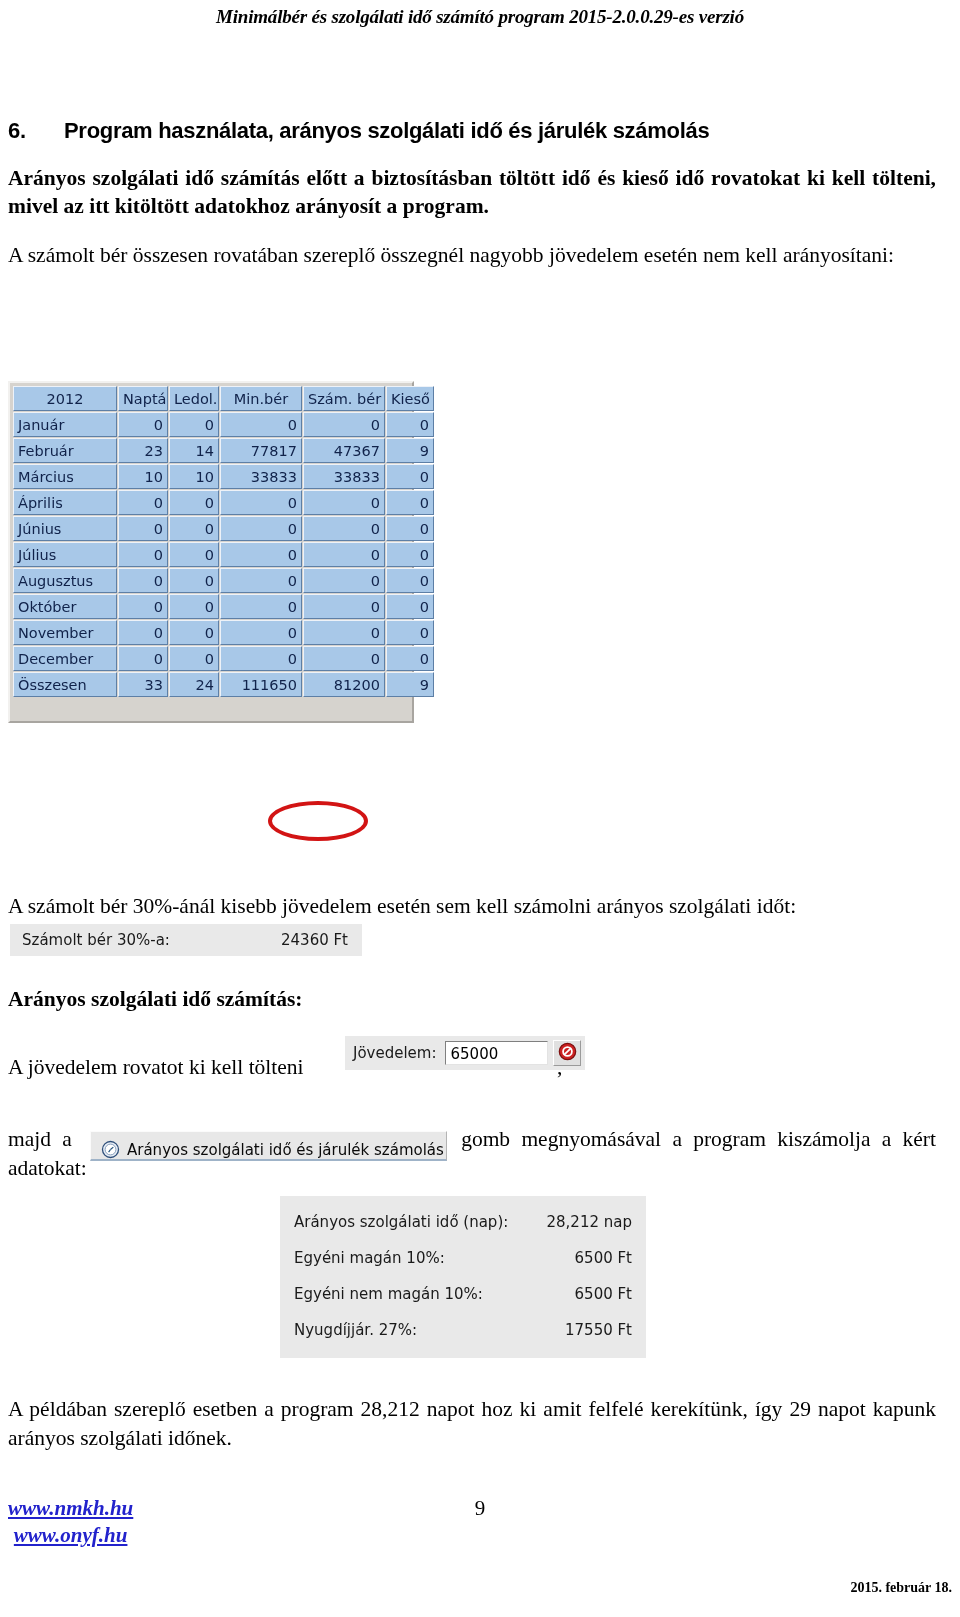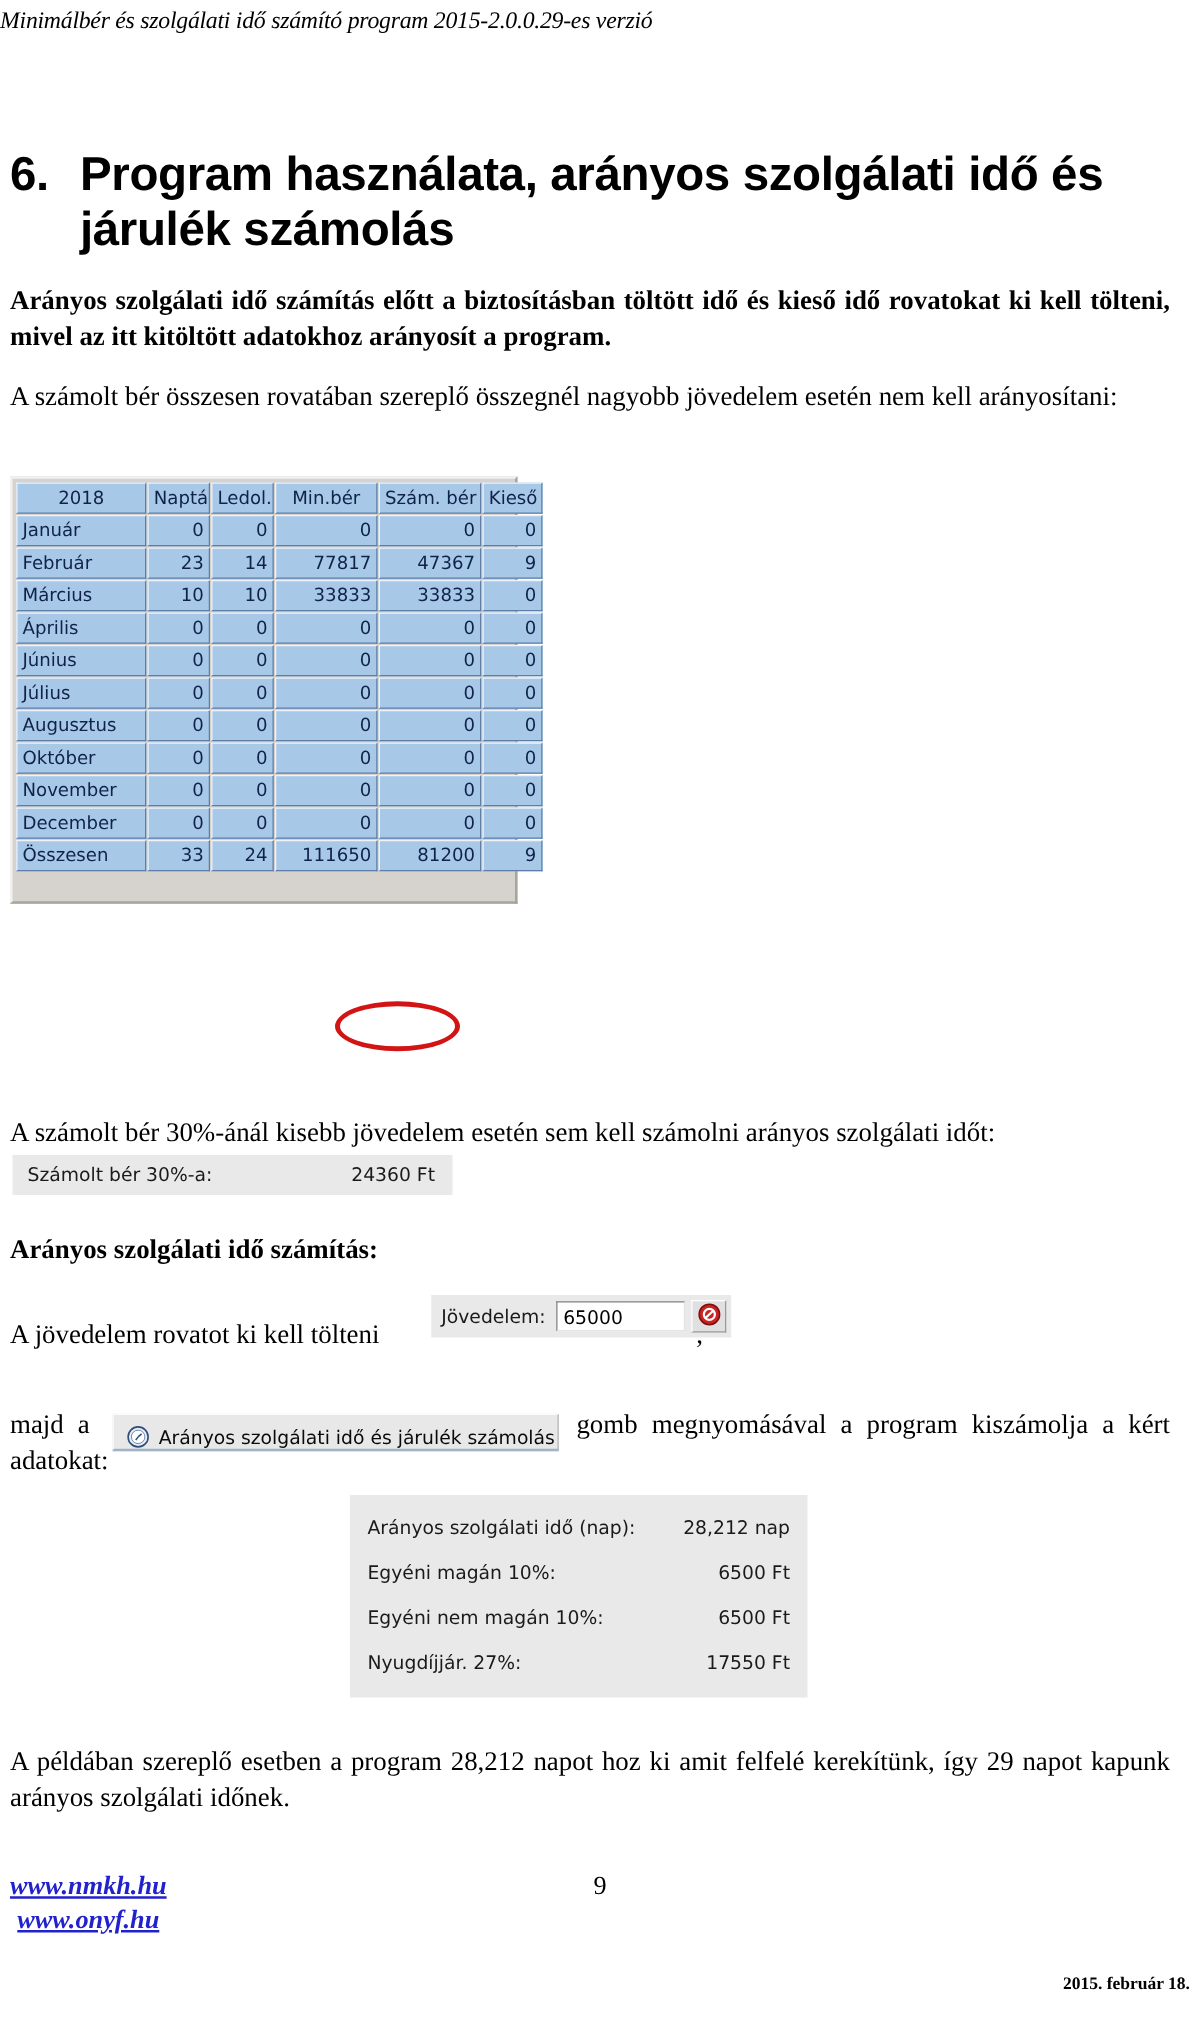--- a/index.html
+++ b/index.html
@@ -15,40 +15,40 @@
     color: #000000;
     overflow: hidden;
   }
 
   
   .doc-header {
     position: absolute;
     top: 6px;
     left: 0;
     width: 960px;
-    text-align: left;
+    text-align: center;
     font-style: italic;
-    font-weight: normal;
+    font-weight: bold;
     font-size: 19px;
     letter-spacing: -0.2px;
   }
 
   
   .page-body {
     position: absolute;
     left: 8px;
     top: 118px;
     width: 928px;
   }
 
   h1.section-title {
     margin: 0;
     font-family: "Liberation Sans", "DejaVu Sans", sans-serif;
     font-weight: bold;
-    font-size: 38px;
+    font-size: 22px;
     line-height: 1.16;
     letter-spacing: -0.3px;
     padding-left: 56px;
     text-indent: -56px;
     max-width: 900px;
   }
   h1.section-title .num { display: inline-block; width: 56px; text-indent: 0; }
 
   p.body-text {
     margin: 0;
@@ -290,21 +290,21 @@
     <colgroup>
       <col class="c-month">
         <col class="c-napt">
         <col class="c-led">
       <col class="c-min">
         <col class="c-szam">
         <col class="c-kies">
     </colgroup>
     <thead>
       <tr>
-        <th>2018</th>
+        <th>2012</th>
         <th>Naptá</th>
         <th>Ledol.</th>
         <th>Min.bér</th>
         <th>Szám. bér</th>
         <th>Kieső</th>
       </tr>
     </thead>
     <tbody id="grid-body">
         <tr>
           <td class="month">Január</td>

